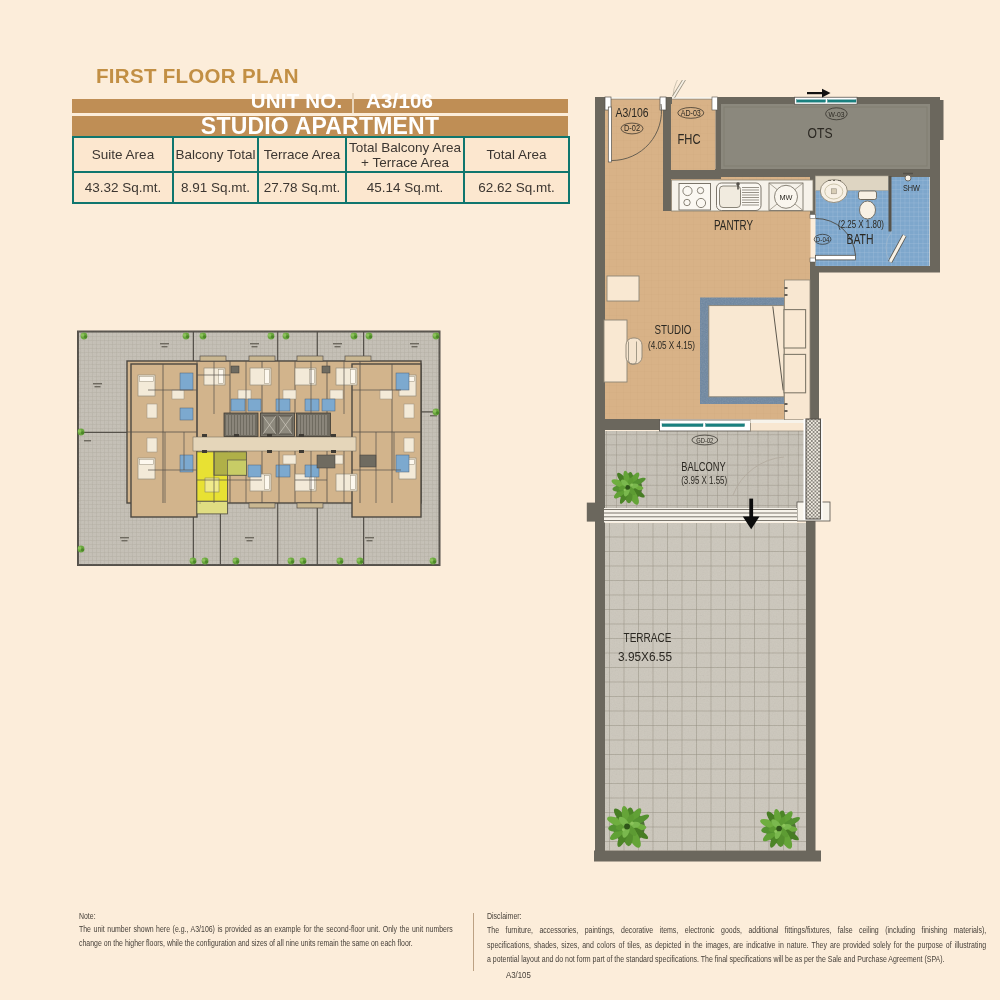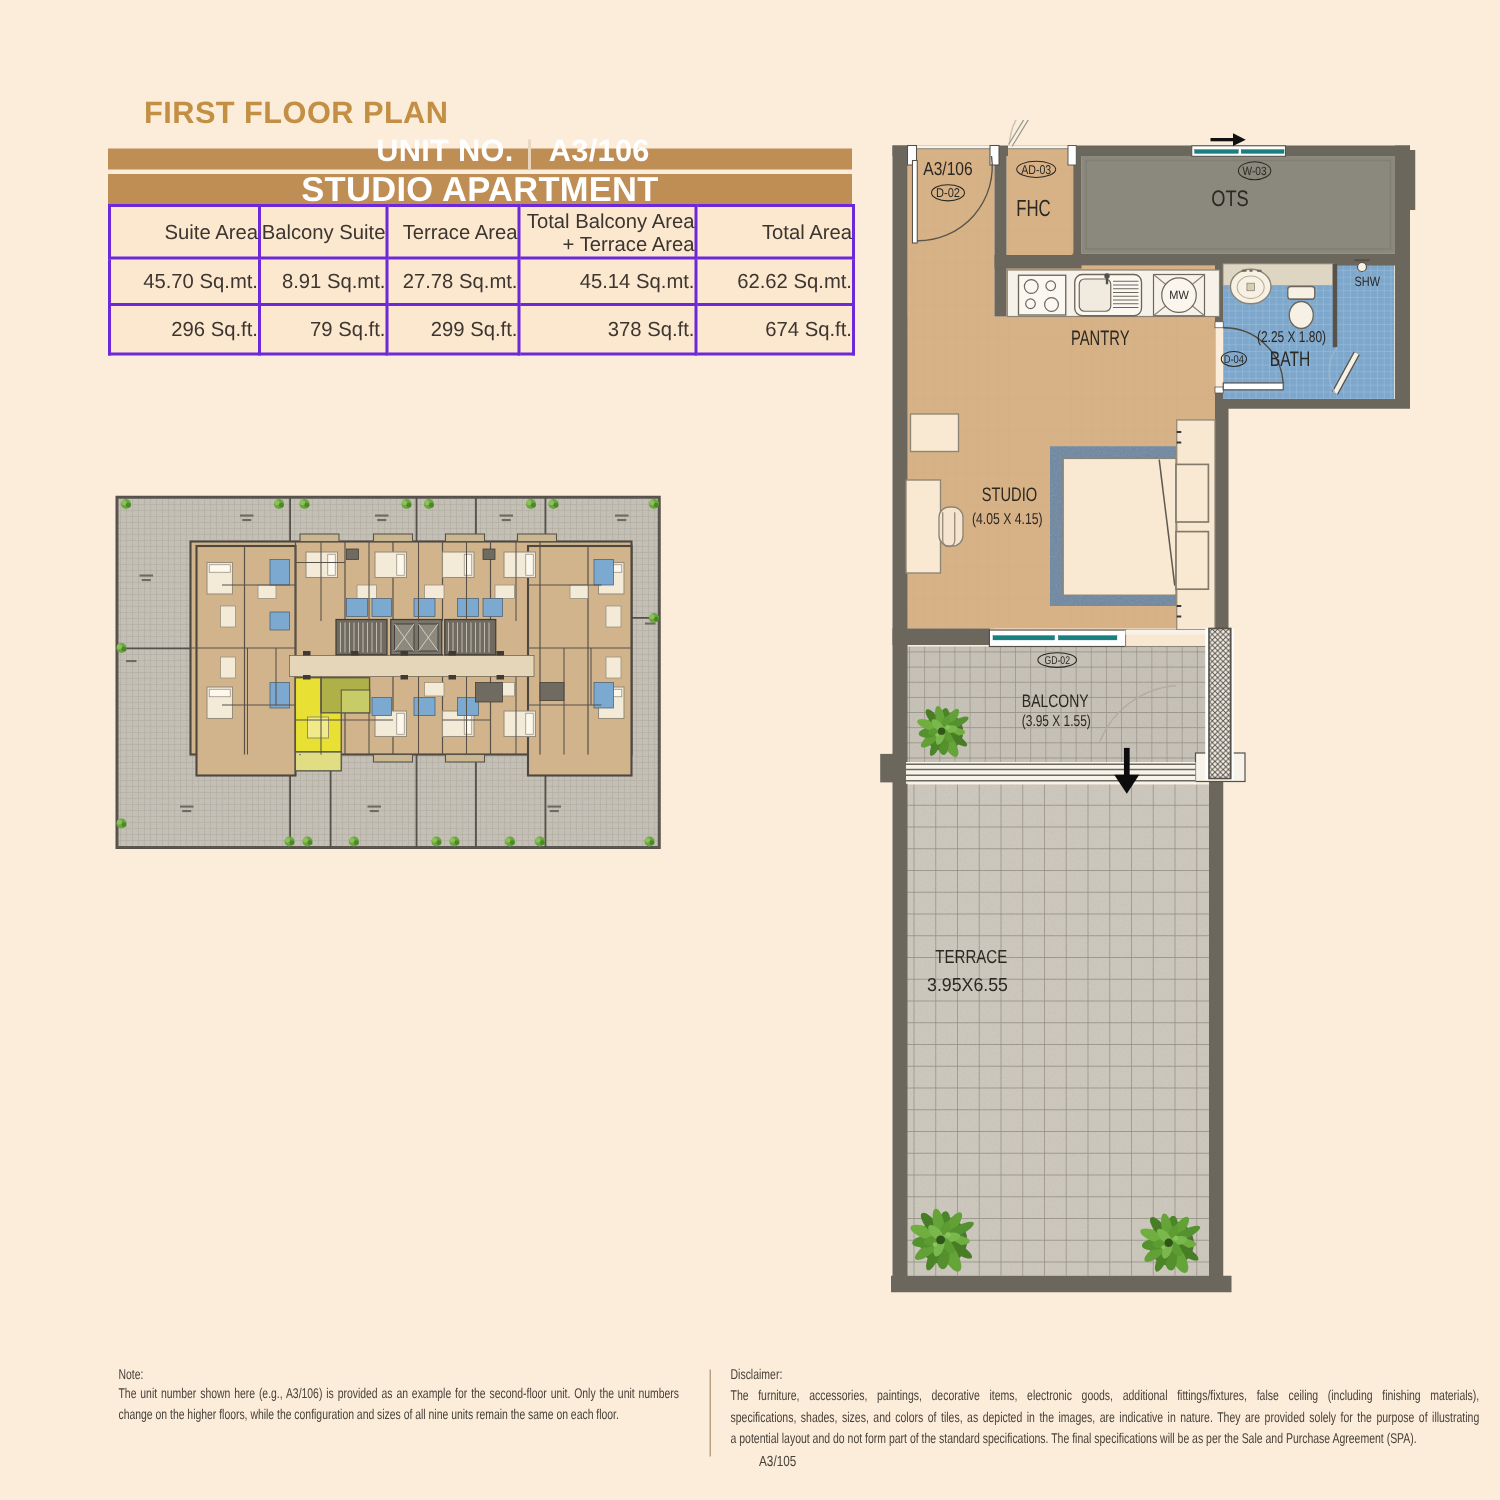--- a/index.html
+++ b/index.html
@@ -25,43 +25,36 @@
     <colgroup>
         <col style="width:100px">
         <col style="width:85px">
         <col style="width:88px">
         <col style="width:118px">
         <col style="width:105px">
       </colgroup>
     <tbody>
         <tr style="height:35px;">
       <td class="tc">Suite Area</td>
-          <td class="tc">Balcony Suite</td>
+          <td class="tc">Balcony Total</td>
           <td class="tc">Terrace Area</td>
           <td class="tc" style="line-height:15px;">Total Balcony Area<br>+ Terrace Area</td>
           <td class="tc">Total Area</td>
     </tr>
     <tr style="height:31px;">
-      <td class="tc">45.70 Sq.mt.</td>
+      <td class="tc">43.32 Sq.mt.</td>
           <td class="tc">8.91 Sq.mt.</td>
           <td class="tc">27.78 Sq.mt.</td>
           <td class="tc">45.14 Sq.mt.</td>
           <td class="tc">62.62 Sq.mt.</td>
     </tr>
-    <tr style="height:33px;">
-      <td class="tc">296 Sq.ft.</td>
-          <td class="tc">79 Sq.ft.</td>
-          <td class="tc">299 Sq.ft.</td>
-          <td class="tc">378 Sq.ft.</td>
-          <td class="tc">674 Sq.ft.</td>
-    </tr>
   </tbody>
     </table>
   <style>
-    .tc{background:#fce7cf;border:2px solid #6d28d9;text-align:right;color:#3c3631;font-size:13.5px;line-height:15px;white-space:nowrap;padding:0;font-family:"Liberation Sans",sans-serif;}
+    .tc{background:#fce7cf;border:2px solid #0f766e;text-align:center;color:#3c3631;font-size:13.5px;line-height:15px;white-space:nowrap;padding:0;font-family:"Liberation Sans",sans-serif;}
   </style>
 </div>
 
 <svg class="abs" style="left:75px;top:325px;" width="370" height="245" viewBox="75 325 370 245">
   <defs>
     <filter id="knoise" x="0" y="0" width="100%" height="100%">
       <feTurbulence type="fractalNoise" baseFrequency="0.8" numOctaves="2" stitchTiles="stitch"></feTurbulence>
       <feColorMatrix type="saturate" values="0"></feColorMatrix>
     </filter>
     <pattern id="kgrid" width="4" height="4" patternUnits="userSpaceOnUse">

